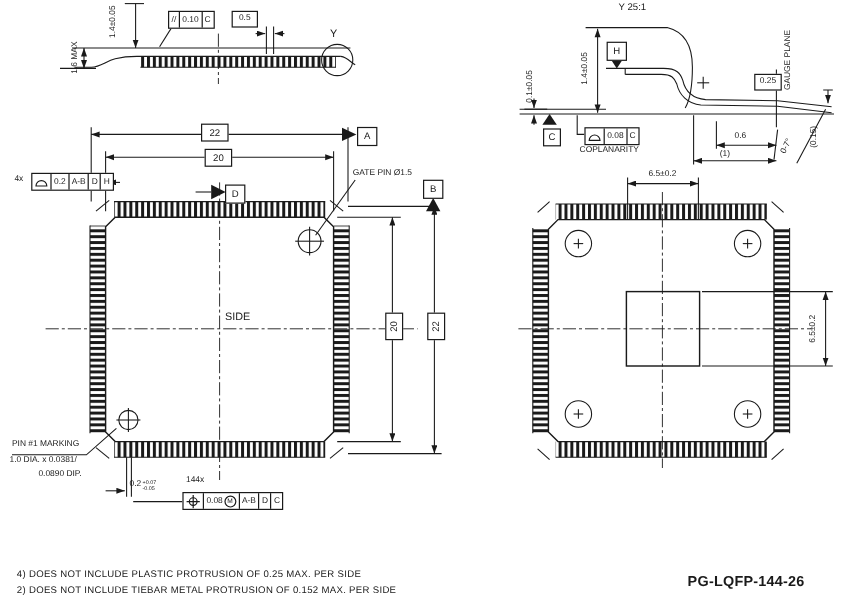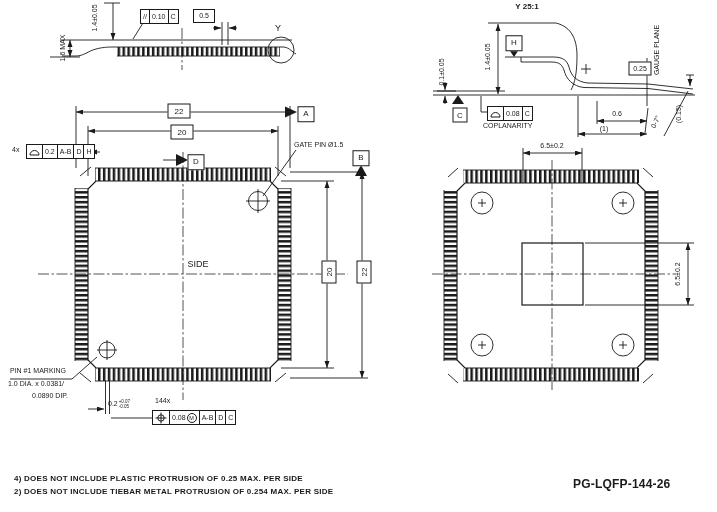--- a/index.html
+++ b/index.html
@@ -9,21 +9,21 @@
   #dwg *{stroke:#1a1a1a;stroke-width:.9;fill:none;}
   #dwg .fil{fill:#1a1a1a;stroke:none;}
   #dwg .wht{fill:#fff;stroke-width:1.2;}
   #dwg .pv{fill:url(#pv);stroke:none;}
   #dwg .ph{fill:url(#ph);stroke:none;}
   #dwg .cl{stroke-dasharray:11 2.5 2.5 2.5;stroke-width:.75;}
   .t{position:absolute;white-space:nowrap;color:#1a1a1a;}
   .ctr{position:absolute;white-space:nowrap;transform:translate(-50%,-50%);}
   .r90{position:absolute;white-space:nowrap;transform:translate(-50%,-50%) rotate(-90deg);}
   .f7{font-size:7px;line-height:8px;}
-  .f8{font-size:8px;line-height:9px;font-weight:bold;}
+  .f8{font-size:8px;line-height:9px;}
   .f9{font-size:9px;line-height:10px;}
   .ls{letter-spacing:.25px;}
   .box{border:.9px solid #1a1a1a;background:#fff;display:inline-flex;align-items:center;justify-content:center;}
   .dbox{width:21px;height:13px;font-size:8px;}
   .datum{width:15px;height:14px;font-size:8px;}
   .fcf{position:absolute;display:flex;align-items:stretch;border:.9px solid #1a1a1a;background:#fff;height:13px;}
   .fcf .c{display:flex;align-items:center;justify-content:center;padding:0 2px;border-left:.9px solid #1a1a1a;font-size:7px;white-space:nowrap;}
   .fcf .c:first-child{border-left:none;}
   .mc{width:8px;height:8px;border:.8px solid #1a1a1a;border-radius:50%;font-size:5.5px;line-height:8px;display:inline-flex;align-items:center;justify-content:center;margin-left:1px;}
   .tolcol{display:inline-flex;flex-direction:column;font-size:4.5px;line-height:5px;margin-left:1px;}
@@ -261,16 +261,16 @@
   </div>
   <div class="c">A-B</div>
   <div class="c">D</div>
   <div class="c">C</div>
 </div>
 
 <div class="ctr f7" style="left:552px;top:146px;">6.5±0.2</div>
 <div class="r90 f7" style="left:678px;top:274px;">6.5±0.2</div>
 
 <div class="t f8 ls" style="left:14px;top:474px;">4) DOES NOT INCLUDE PLASTIC PROTRUSION OF 0.25 MAX. PER SIDE</div>
-<div class="t f8 ls" style="left:14px;top:487px;">2) DOES NOT INCLUDE TIEBAR METAL PROTRUSION OF 0.254 MAX. PER SIDE</div>
+<div class="t f8 ls" style="left:14px;top:487px;">2) DOES NOT INCLUDE TIEBAR METAL PROTRUSION OF 0.152 MAX. PER SIDE</div>
 <div class="t pn" style="left:573px;top:477px;">PG-LQFP-144-26</div>
 
 </div>
 
 </body></html>

